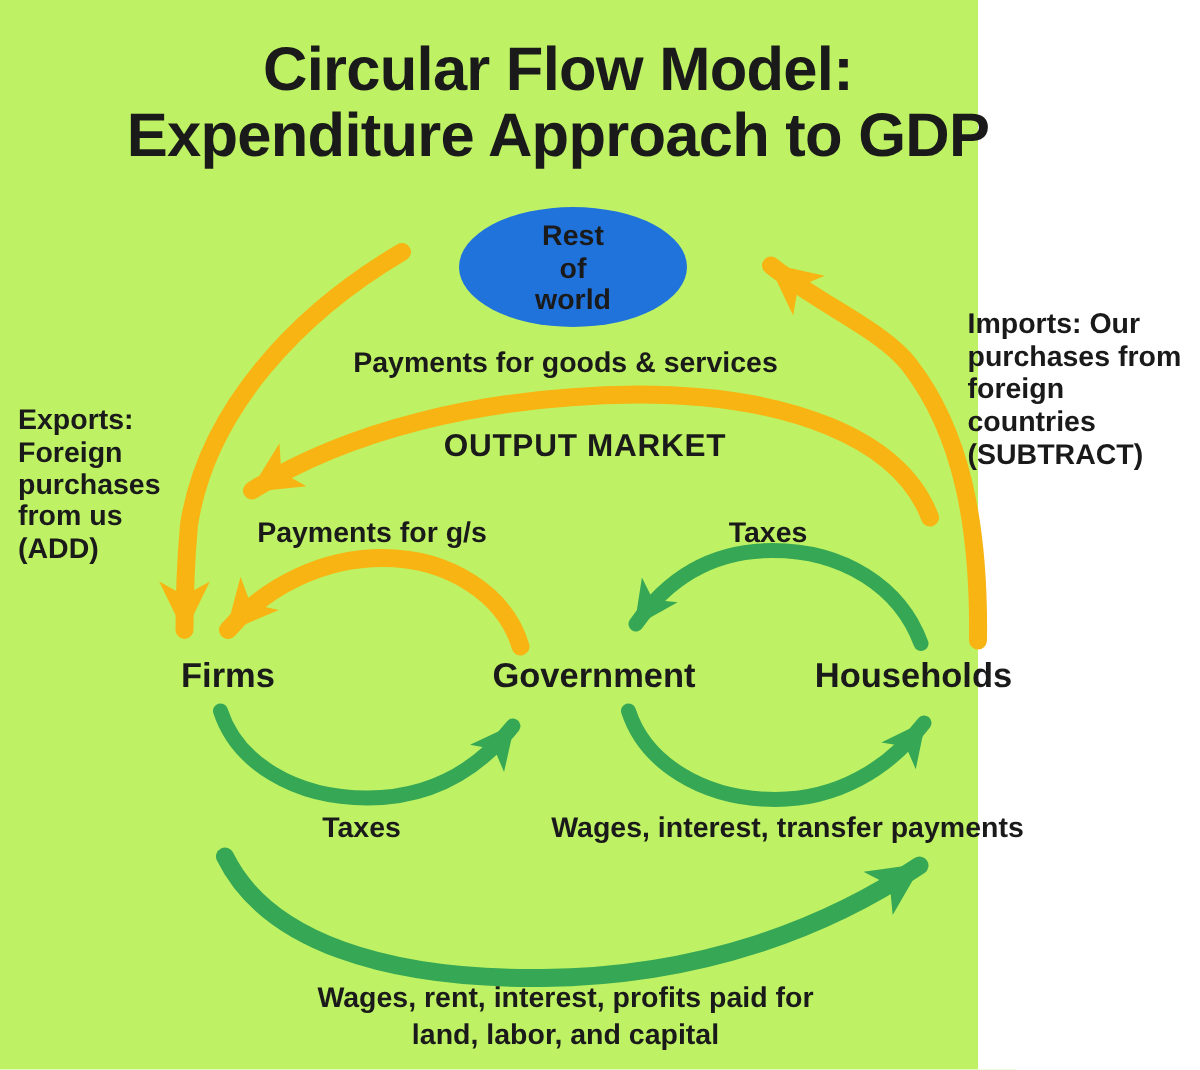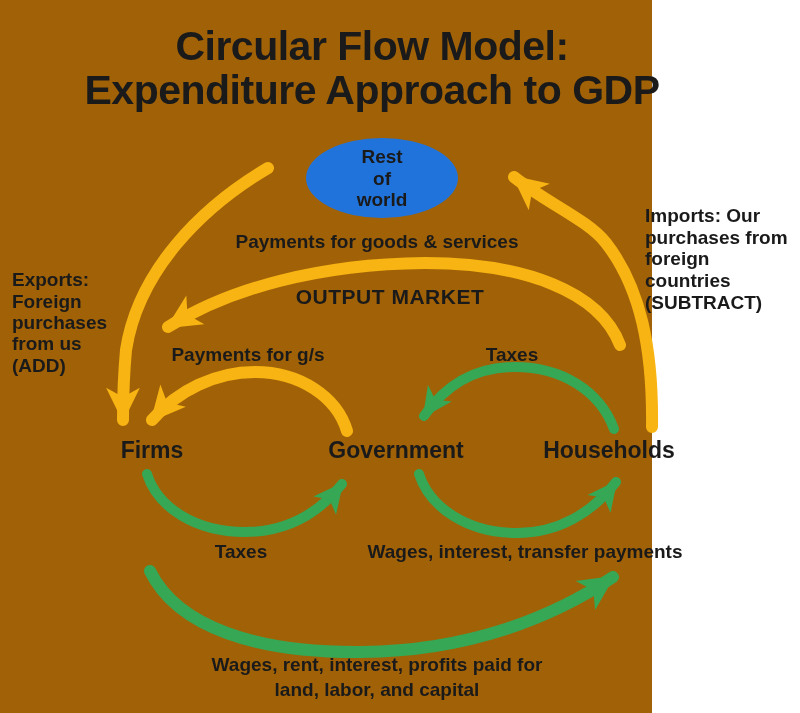--- a/index.html
+++ b/index.html
@@ -1,19 +1,19 @@
 <!DOCTYPE html>
 <html><head>
 <meta charset="utf-8">
 <style>
   html, body { margin: 0; padding: 0; background: #ffffff; }
   .stage {
     position: relative;
     width: 652px; height: 713px;
-    background: #a16207;
+    background: #bef264;
     font-family: "Liberation Sans", sans-serif;
   }
   svg { display: block; }
   text {
     font-family: "Liberation Sans", sans-serif;
     font-weight: bold;
     fill: #1a1a1a;
   }
   .title-line { font-size: 41px; letter-spacing: -0.5px; }
   .flow-label { font-size: 19px; }

